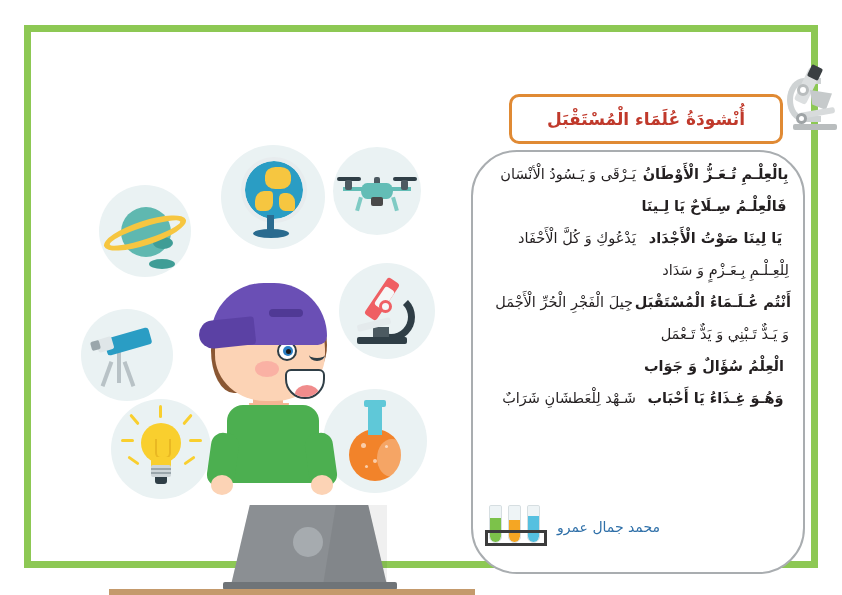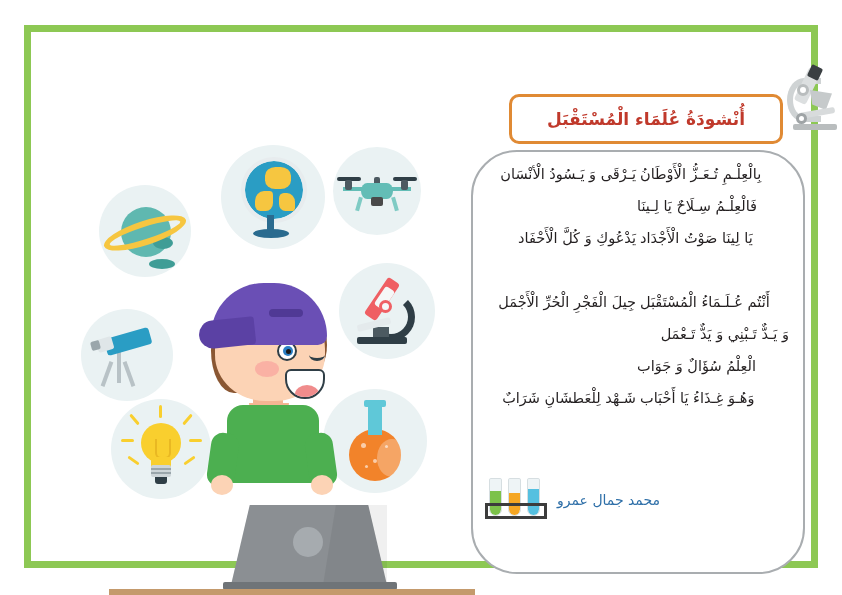--- a/index.html
+++ b/index.html
@@ -415,26 +415,26 @@
     flex-direction: row;
     justify-content: space-between;
     align-items: baseline;
     height: 32px;
     font-family: "DejaVu Sans", "Liberation Sans", sans-serif;
     font-size: 14.5px;
     color: #231f20;
     direction: rtl;
     white-space: nowrap;
   }
-  .hemi-a { width: 50%; text-align: left; padding-right: 2px; }
+  .hemi-a { width: 50%; text-align: center; padding-right: 2px; font-weight: bold; }
   .hemi-b { width: 50%; text-align: right; padding-right: 4px; }
 
   #author-row {
     position: absolute;
-    left: 454px; top: 444px;
+    left: 454px; top: 471px;
     width: 308px;
     display: flex;
     flex-direction: row-reverse;
     align-items: center;
     justify-content: flex-start;
     gap: 10px;
     direction: rtl;
   }
   #author-name {
     font-family: "DejaVu Sans", "Liberation Sans", sans-serif;
@@ -610,20 +610,21 @@
         <span class="hemi-b">يَـرْقَى وَ يَـسُودُ الْأنْسَان</span>
       </div>
       <div class="poem-row">
         <span class="hemi-a">فَالْعِلْـمُ سِـلَاحٌ يَا لِـينَا</span>
       </div>
       <div class="poem-row">
         <span class="hemi-a">يَا لِينَا صَوْتُ الْأَجْدَاد</span>
         <span class="hemi-b">يَدْعُوكِ وَ كُلَّ الْأَحْفَاد</span>
       </div>
       <div class="poem-row">
+        <span class="hemi-b">لِلْعِـلْـمِ بِـعَـزْمٍ وَ سَدَاد</span>
       </div>
       <div class="poem-row">
         <span class="hemi-a">أَنْتُم عُـلَـمَاءُ الْمُسْتَقْبَل</span>
         <span class="hemi-b">جِيلَ الْفَجْرِ الْحُرِّ الْأَجْمَل</span>
       </div>
       <div class="poem-row">
         <span class="hemi-b">وَ يَـدٌّ تَـبْنِي وَ يَدٌّ تَـعْمَل</span>
       </div>
       <div class="poem-row">
         <span class="hemi-a">الْعِلْمُ سُؤَالٌ وَ جَوَاب</span>

